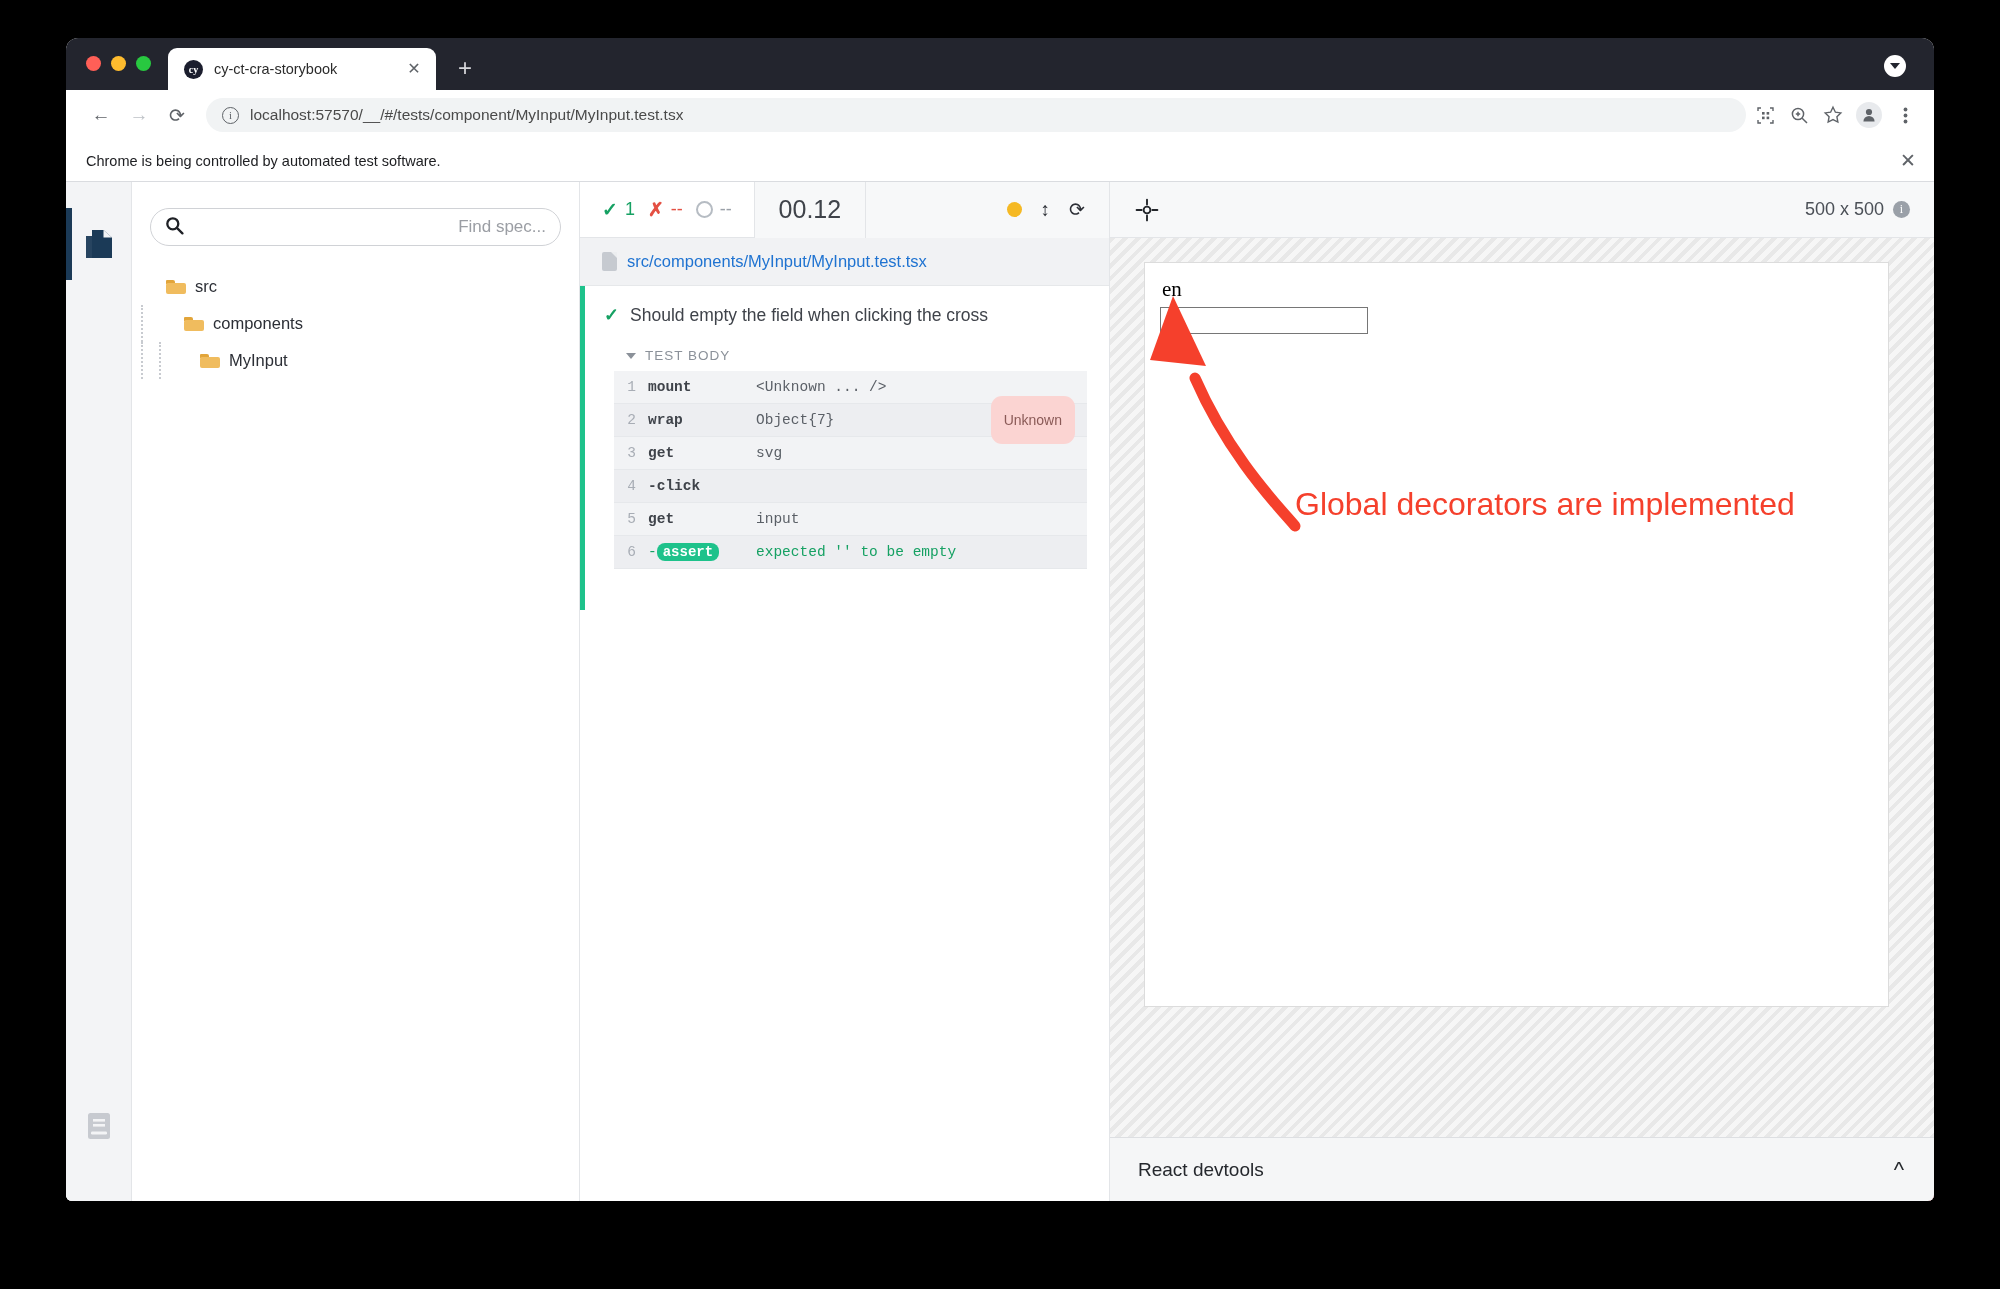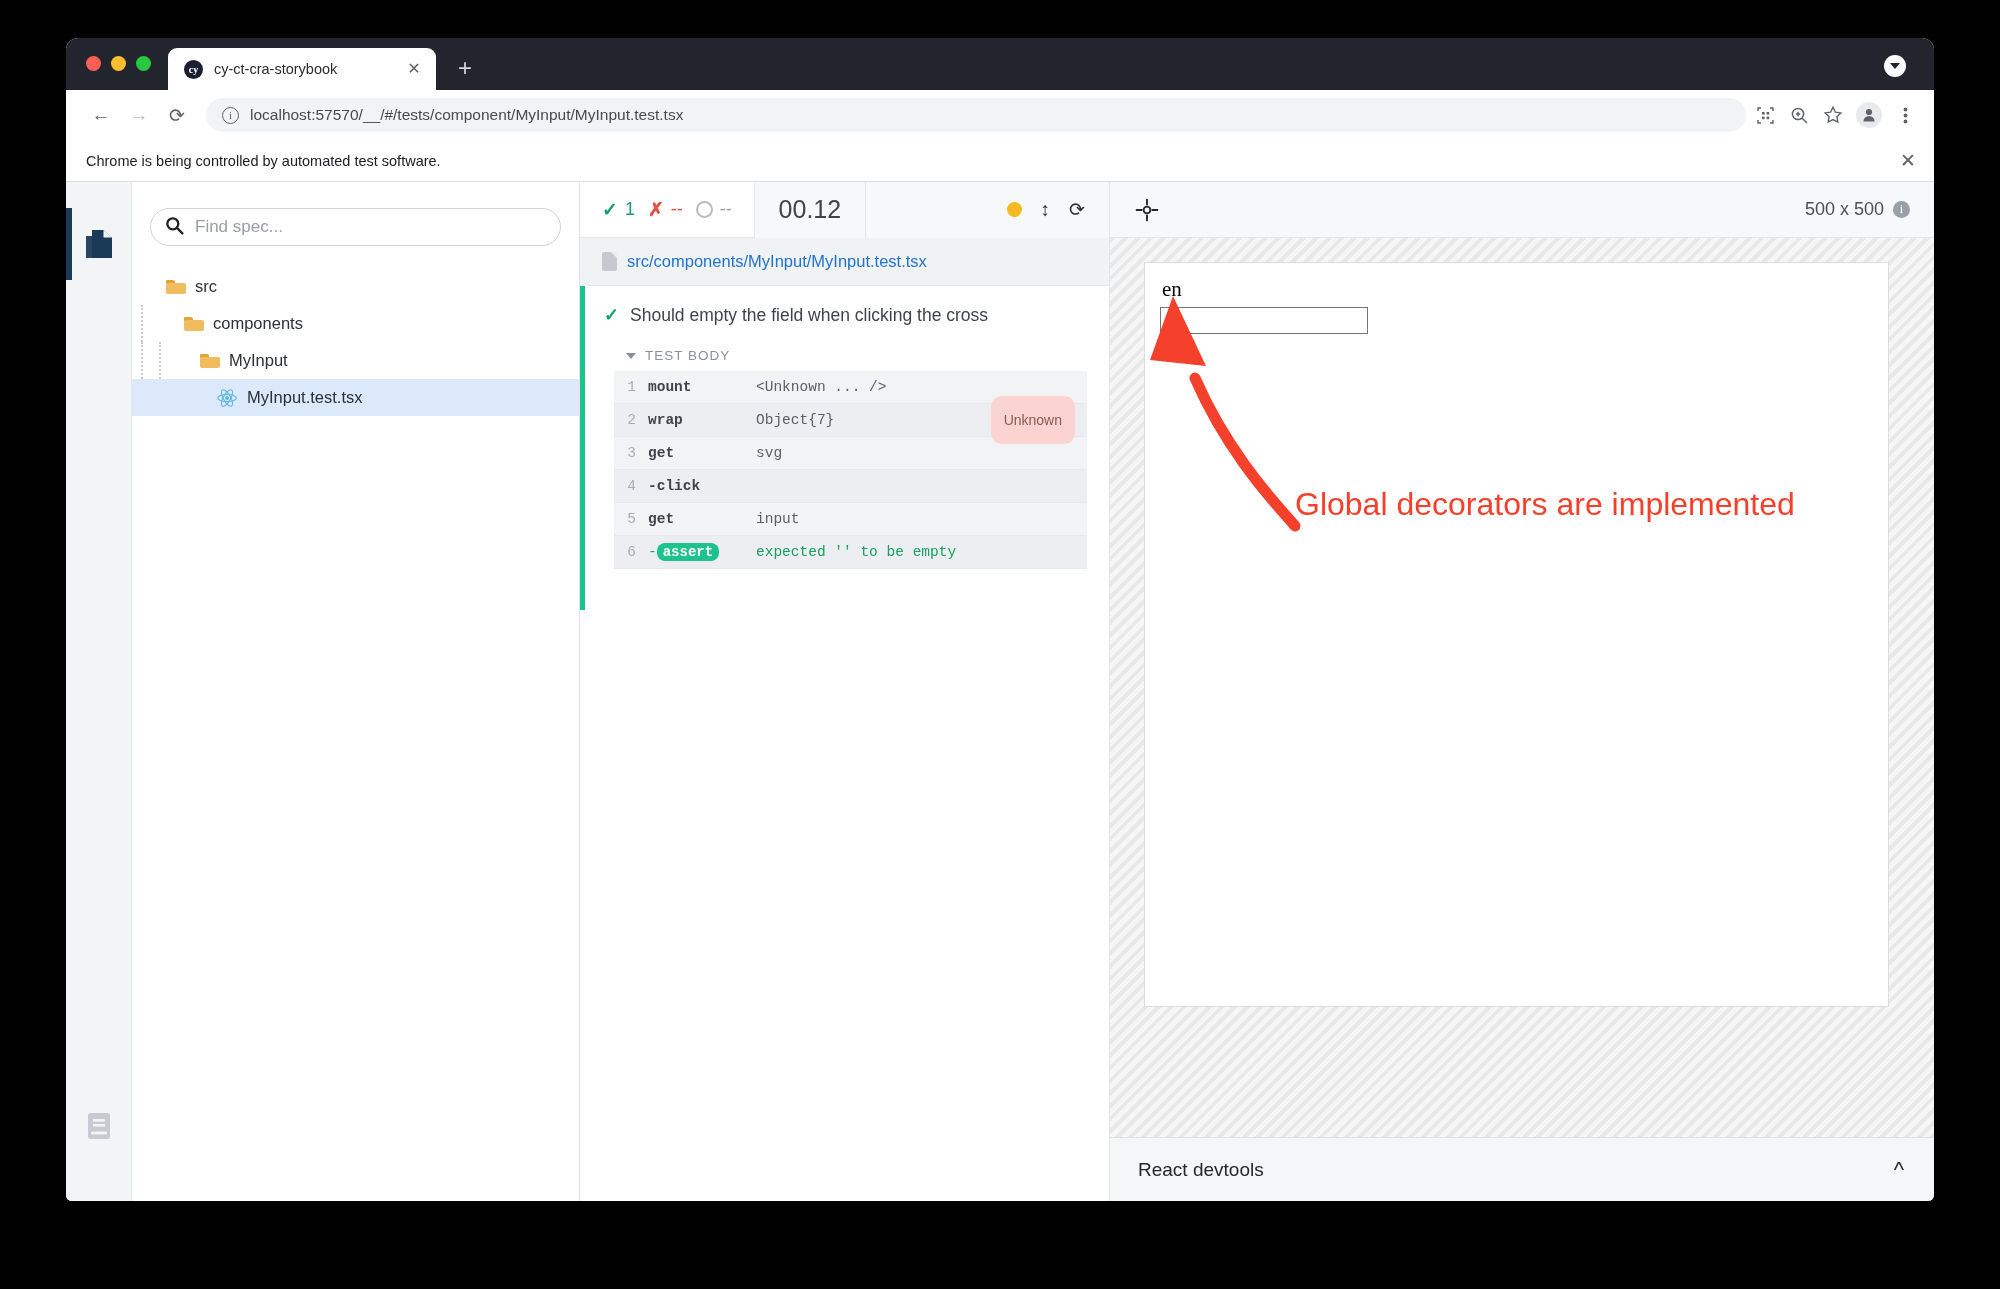--- a/index.html
+++ b/index.html
@@ -193,21 +193,21 @@
     border-radius: 19px;
     display: flex; align-items: center;
     padding: 0 14px;
     gap: 11px;
     background: #fff;
   }
   #spec-search-input {
     border: none; outline: none;
     font-size: 17px; color: #0c4a6e;
     font-family: "Liberation Sans", sans-serif;
-    flex: 1; background: transparent;
+    flex: 1; background: transparent; text-align: right;
   }
   #spec-search-input::placeholder { color: #9b9ea4; }
 
   .tree-row {
     display: flex; align-items: center;
     height: 37px;
     font-size: 16.5px;
     color: #2c2f36;
     position: relative;
   }
@@ -561,32 +561,20 @@
 
         <div class="tree-row">
           <span class="tree-guides" style="width:68px">
             <span class="guide" style="left:9px"></span>
             <span class="guide" style="left:27px"></span>
           </span>
           <span class="folder-icon"></span>
           <span>MyInput</span>
         </div>
 
-        <div class="tree-row selected">
-          <span class="tree-guides" style="width:84px"></span>
-          <span class="react-icon">
-            <svg width="22" height="22" viewBox="0 0 24 24" fill="none" stroke="#61b6e4" stroke-width="1.2">
-              <circle cx="12" cy="12" r="2.1" fill="#61b6e4" stroke="none"></circle>
-              <ellipse cx="12" cy="12" rx="10.2" ry="3.9"></ellipse>
-              <ellipse cx="12" cy="12" rx="10.2" ry="3.9" transform="rotate(60 12 12)"></ellipse>
-              <ellipse cx="12" cy="12" rx="10.2" ry="3.9" transform="rotate(120 12 12)"></ellipse>
-            </svg>
-          </span>
-          <span>MyInput.test.tsx</span>
-        </div>
       </div>
     </div>
 
     <div id="reporter-panel">
       <div id="reporter-header">
         <div id="stats-group">
           <span class="stat passed">
             <span class="glyph">✓</span>
             <span>1</span>
           </span>

